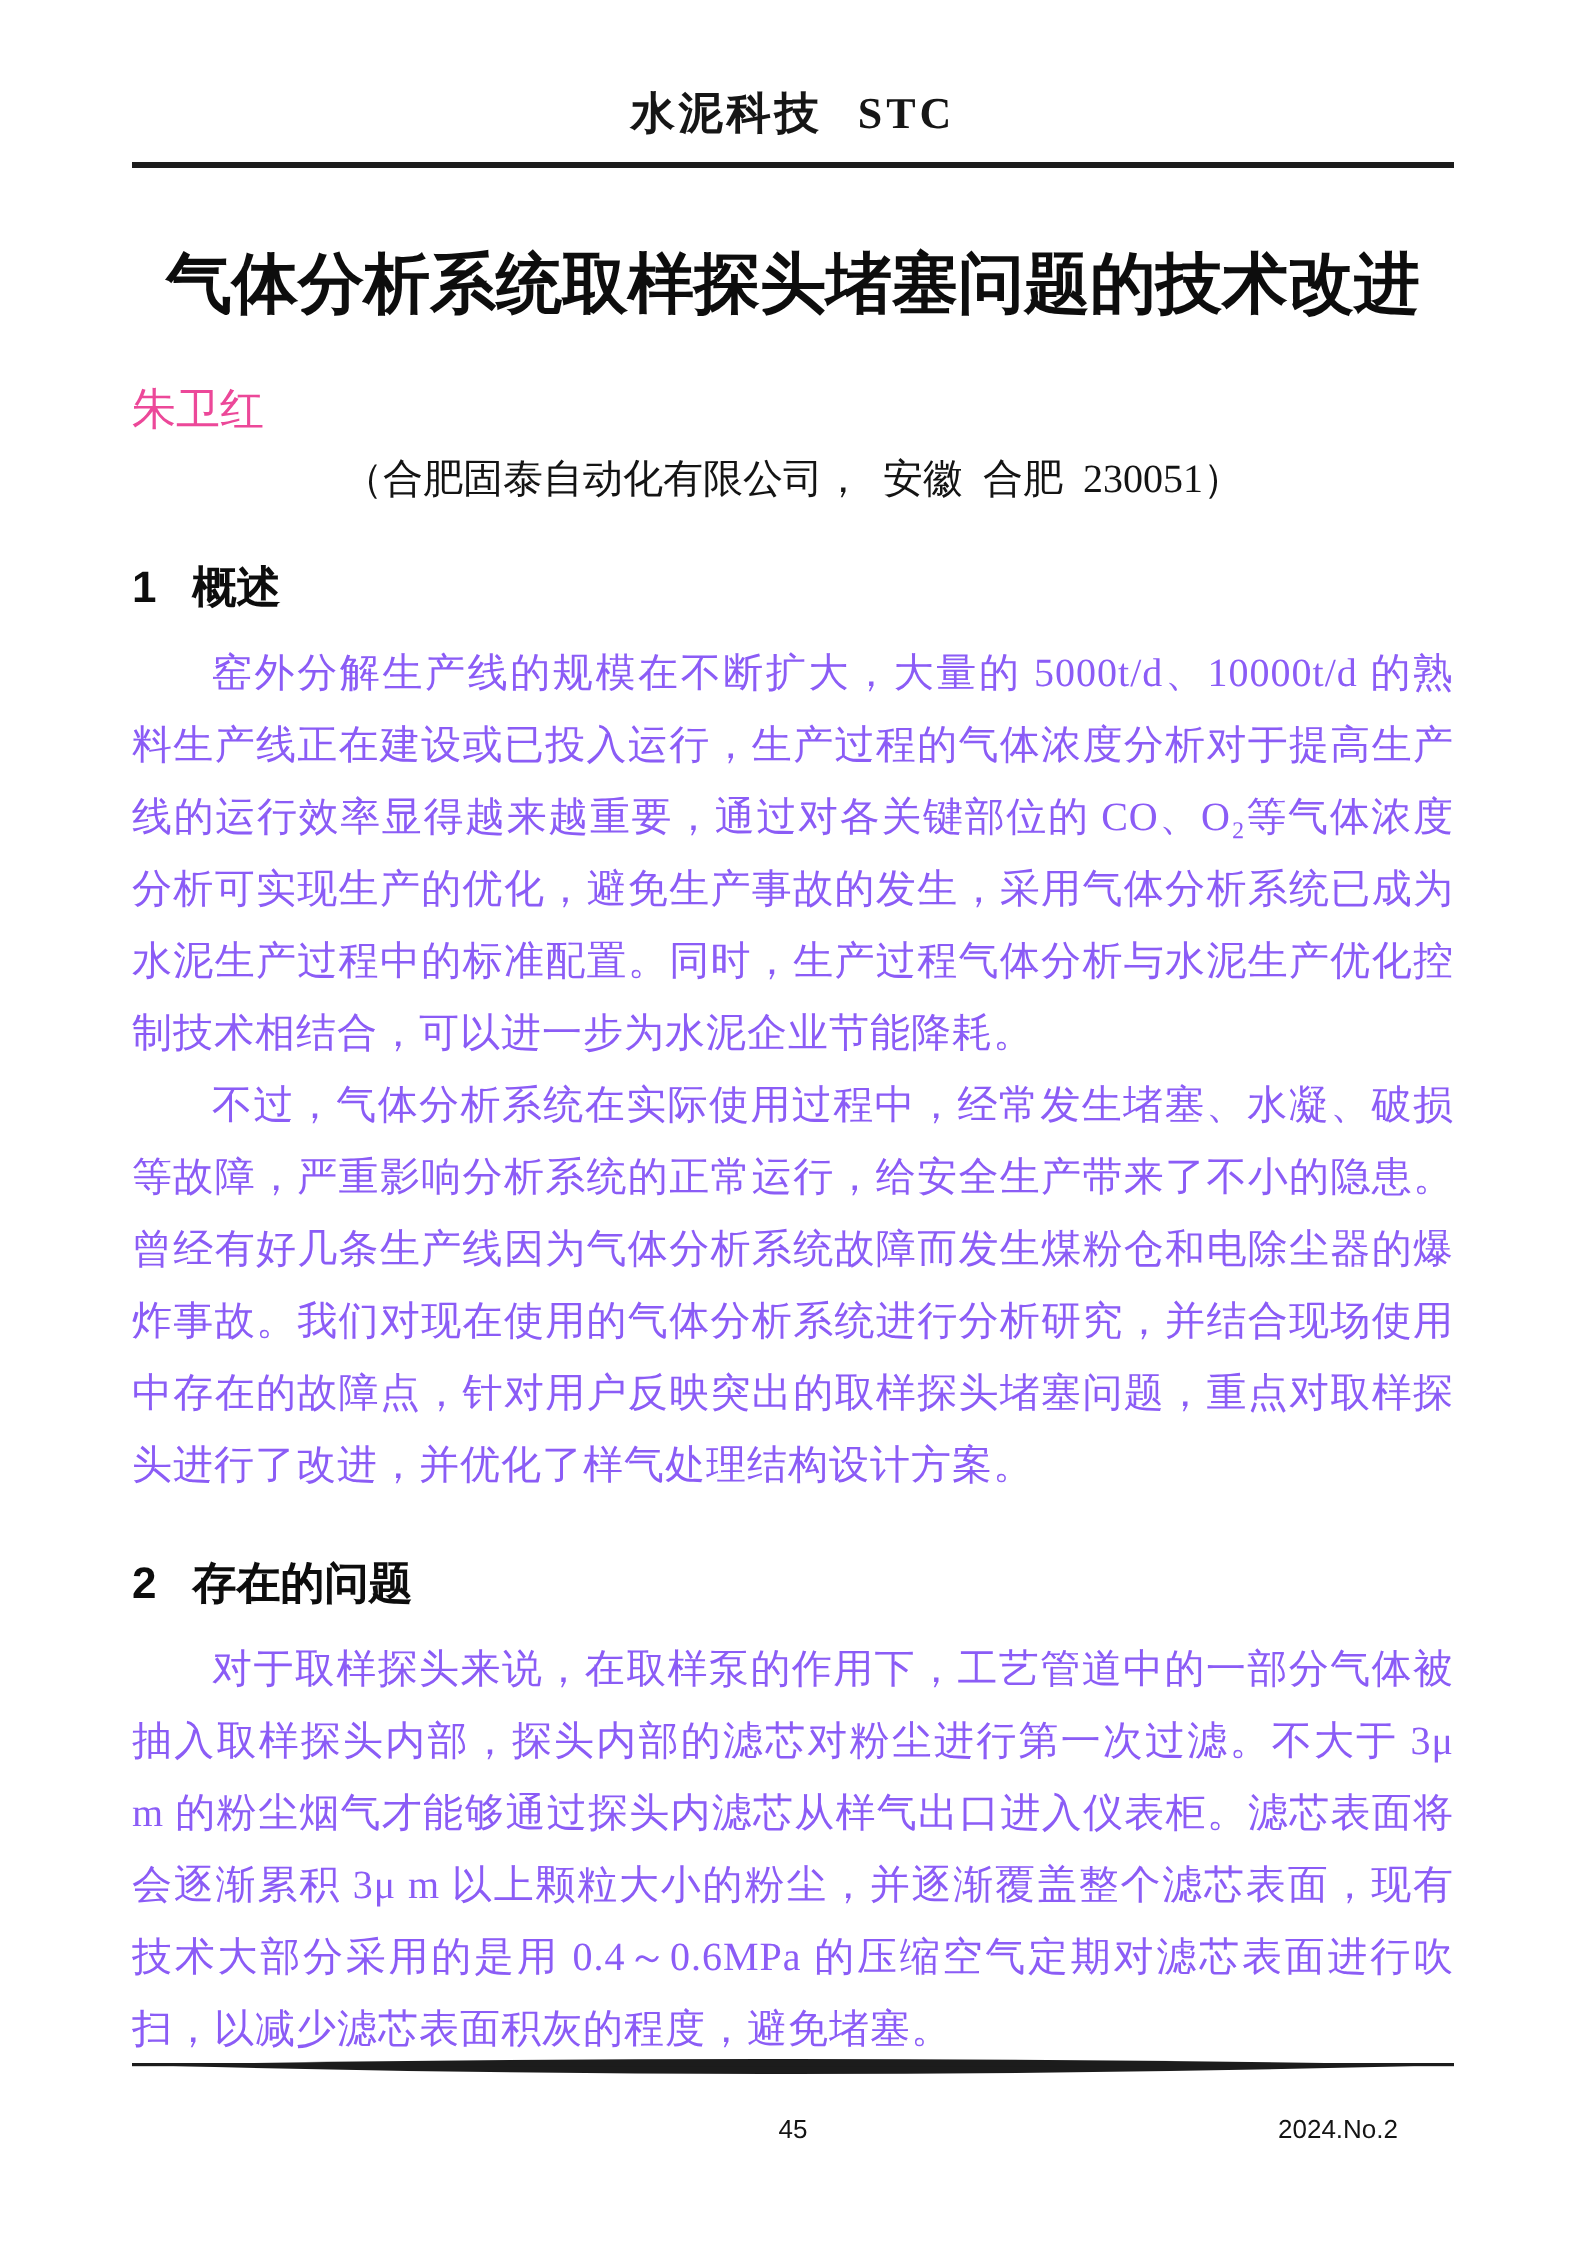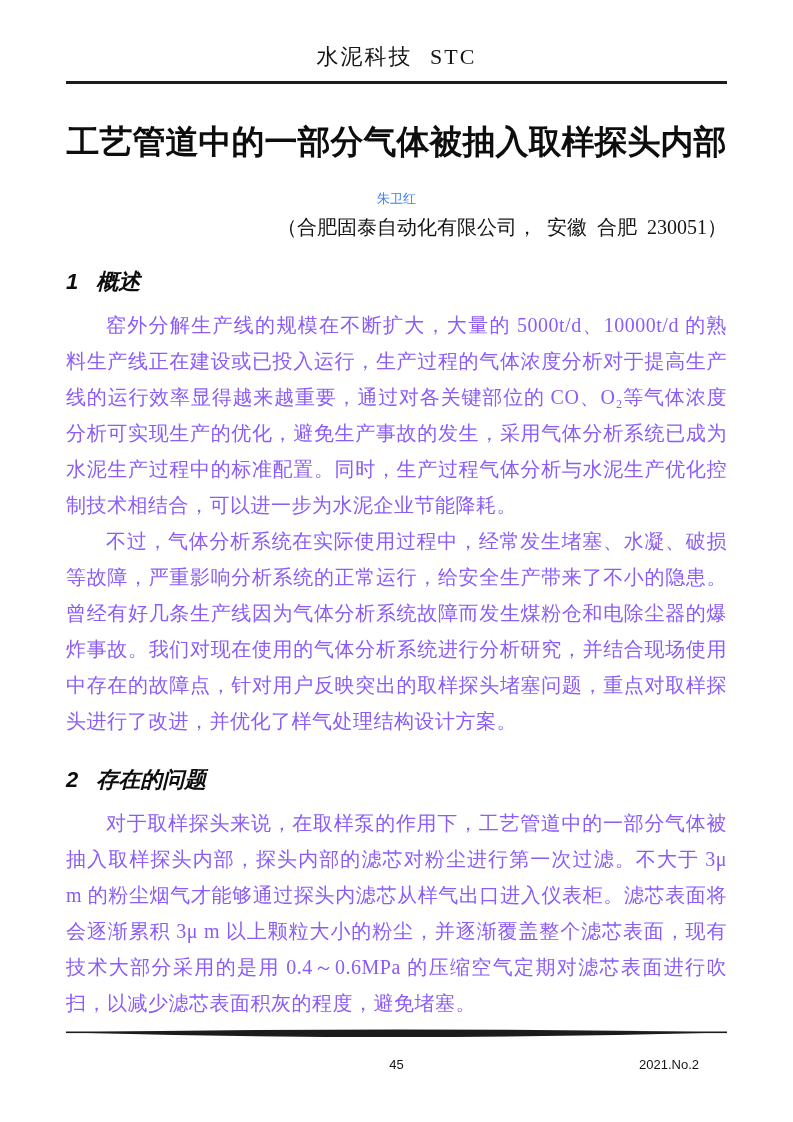--- a/index.html
+++ b/index.html
@@ -20,21 +20,21 @@
     position: absolute;
     left: 66px;
     top: 0;
     width: 661px;
   }
   
   .running-head {
     margin-top: 42px;
     text-align: center;
     font-size: 22px;
-    font-weight: normal;
+    font-weight: bold;
     letter-spacing: 2px;
     word-spacing: 10px;
     color: #161616;
     font-family: "Liberation Serif", "DejaVu Serif", serif;
   }
   .head-rule {
     margin-top: 9px;
     height: 3px;
     background: #1c1c1c;
   }
@@ -44,39 +44,38 @@
     text-align: center;
     font-size: 33px;
     font-weight: bold;
     letter-spacing: 0px;
     white-space: nowrap;
     color: #0d0d0d;
     font-family: "Liberation Sans", "DejaVu Sans", sans-serif;
   }
   .author {
     margin-top: 25px;
-    text-align: center;
-    font-size: 13px;
-    color: #3b82f6;
+    text-align: left;
+    font-size: 22px;
+    color: #ec4899;
   }
   .affiliation {
     margin-top: 6px;
-    text-align: right;
+    text-align: center;
     font-size: 20px;
     color: #141414;
     white-space: pre;
   }
   
   .section-heading {
     margin: 26px 0 10px 0;
     font-size: 22px;
     font-weight: bold;
     color: #0d0d0d;
     font-family: "Liberation Sans", "DejaVu Sans", sans-serif;
-    font-style: italic;
   }
   .section-heading .sec-num {
     display: inline-block;
     margin-right: 18px;
   }
   .body-para {
     margin: 0;
     font-size: 20px;
     line-height: 36px;
     text-align: justify;
@@ -120,21 +119,21 @@
 </head>
 <body>
 
 <div class="page">
   <div class="content">
 
     <div class="running-head">水泥科技 STC</div>
 
     <div class="head-rule"></div>
 
-    <h1 class="article-title">工艺管道中的一部分气体被抽入取样探头内部</h1>
+    <h1 class="article-title">气体分析系统取样探头堵塞问题的技术改进</h1>
 
     <div class="author">朱卫红</div>
 
     <div class="affiliation">（合肥固泰自动化有限公司，  安徽  合肥  230051）</div>
 
     <section>
       <h2 class="section-heading">
         <span class="sec-num">1</span><span class="sec-title">概述</span>
       </h2>
       <p class="body-para">窑外分解生产线的规模在不断扩大，大量的 5000t/d、10000t/d 的熟料生产线正在建设或已投入运行，生产过程的气体浓度分析对于提高生产线的运行效率显得越来越重要，通过对各关键部位的 CO、O₂等气体浓度分析可实现生产的优化，避免生产事故的发生，采用气体分析系统已成为水泥生产过程中的标准配置。同时，生产过程气体分析与水泥生产优化控制技术相结合，可以进一步为水泥企业节能降耗。</p>
@@ -150,16 +149,16 @@
 
   </div>
 
   <div class="footer">
     <svg class="footer-rule-svg" viewBox="0 0 661 12" preserveAspectRatio="none" aria-hidden="true">
       <path d="M0,4.5 Q330,-1.5 661,4.5 Q330,13.5 0,4.5 Z" fill="#1c1c1c"></path>
       <rect x="0" y="3.5" width="661" height="1.6" fill="#1c1c1c"></rect>
     </svg>
     <div class="footer-row">
       <span class="page-number">45</span>
-      <span class="issue-number">2021.No.2</span>
+      <span class="issue-number">2024.No.2</span>
     </div>
   </div>
 </div>
 
 </body></html>

